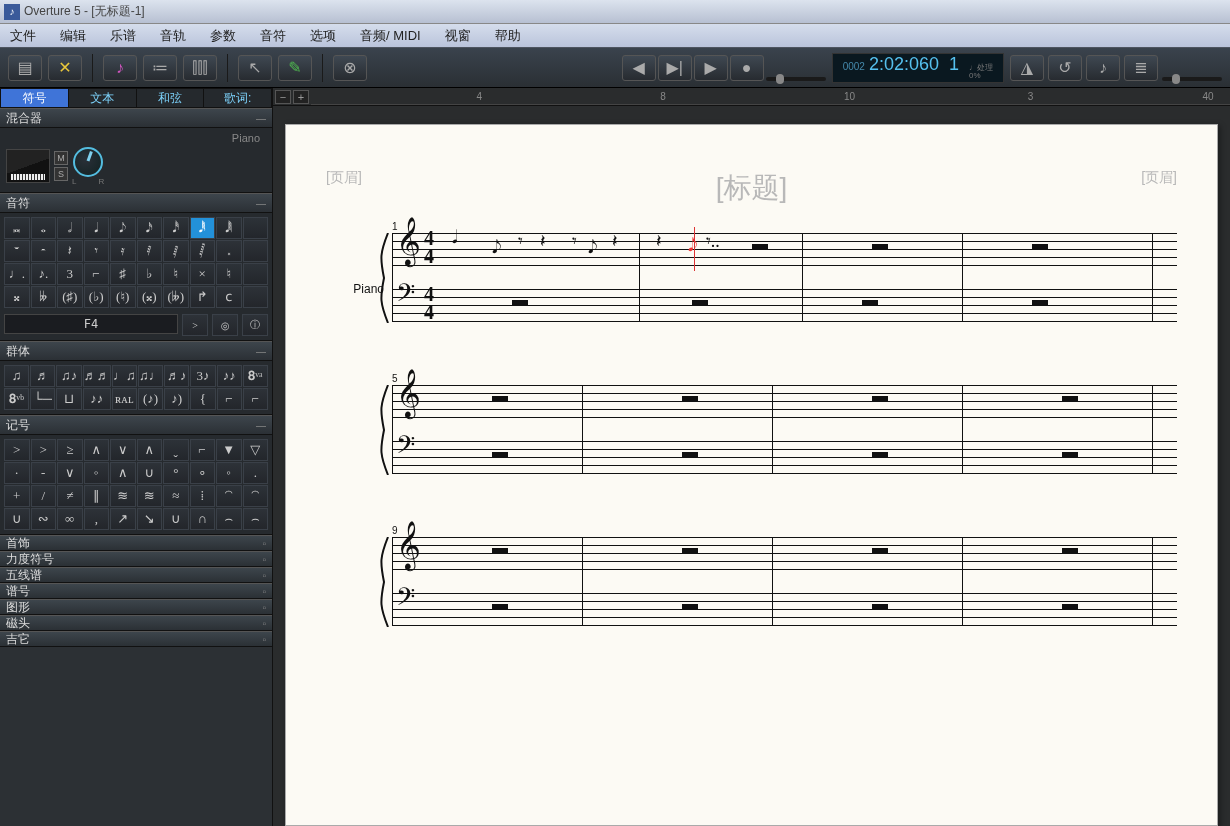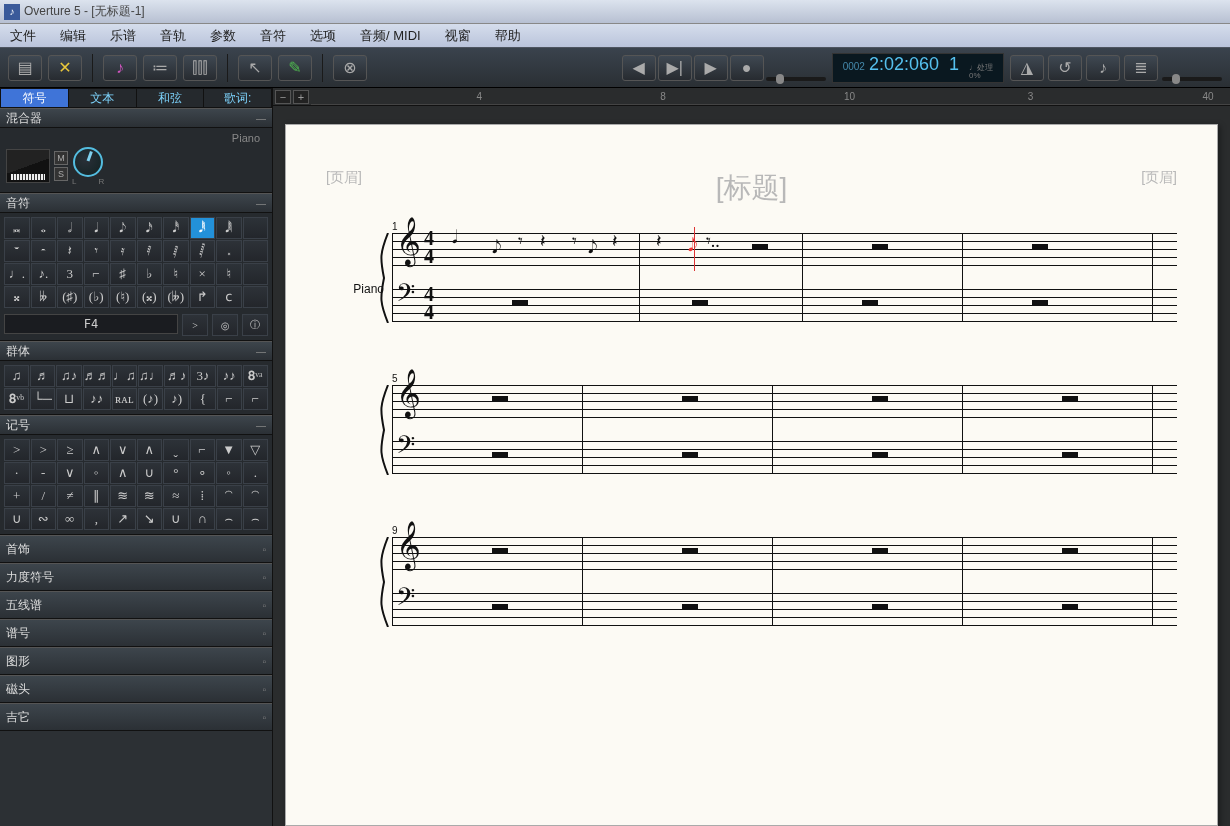--- a/index.html
+++ b/index.html
@@ -41,21 +41,21 @@
 .hslider .thumb{position:absolute;top:-4px;left:70%;width:12px;height:14px;background:#ccc;border-radius:6px;border:1px solid #333}
 .instr-sel{height:16px;background:#3a3e42;border:1px solid #555;font-size:11px;color:#9fb;width:130px;padding-left:4px;font-family:monospace}
 .grid-panel{background:#262a2e;padding:4px;border-bottom:1px solid #111}
 .symgrid{display:grid;gap:1px}
 .symgrid.c10{grid-template-columns:repeat(10,1fr)}
 .sym{height:22px;border:1px solid #3a4048;background:linear-gradient(#2d3238,#23262b);display:flex;align-items:center;justify-content:center;font-size:13px;color:#ccc;font-family:serif}
 .sym.sel{background:#2391d9;color:#fff}
 .sym.small{font-size:10px}
 .note-extra{display:flex;margin-top:6px;align-items:flex-start;gap:4px}
 .note-extra .inp{flex:1;background:#1a1c20;border:1px solid #444;height:20px;color:#ccc;font-size:12px;text-align:center;font-family:monospace}
-.collapsed-head{height:28px}
+.collapsed-head{height:16px}
 .score-area{flex:1;background:#2a2c2d;position:relative;overflow:hidden}
 .zoom-bar{height:18px;background:#2a2c2d;border-bottom:1px solid #111;display:flex;align-items:center;padding-left:2px}
 .zoom-bar .zb{width:16px;height:14px;border:1px solid #555;background:#222;color:#999;font-size:11px;text-align:center;line-height:12px;margin-right:2px}
 .ruler{height:16px;background:#2a2c2d;color:#888;font-size:10px;position:relative;border-bottom:1px solid #444}
 .ruler span{position:absolute;top:2px}
 .page{position:absolute;top:36px;left:12px;right:12px;bottom:0;background:#fcfaf4;border:1px solid #aaa;box-shadow:2px 2px 6px rgba(0,0,0,.4);padding:44px 40px 0 40px;font-family:serif}
 .ph-row{display:flex;justify-content:space-between;color:#b8b8b8;font-size:14px;margin-bottom:26px}
 .ph-title{font-size:28px;color:#b8b8b8;text-align:center;flex:1}
 .system{display:flex;margin-bottom:40px;position:relative}
 .sys-label{width:66px;font-size:12px;color:#111;display:flex;align-items:center;justify-content:flex-end;padding-right:8px}

